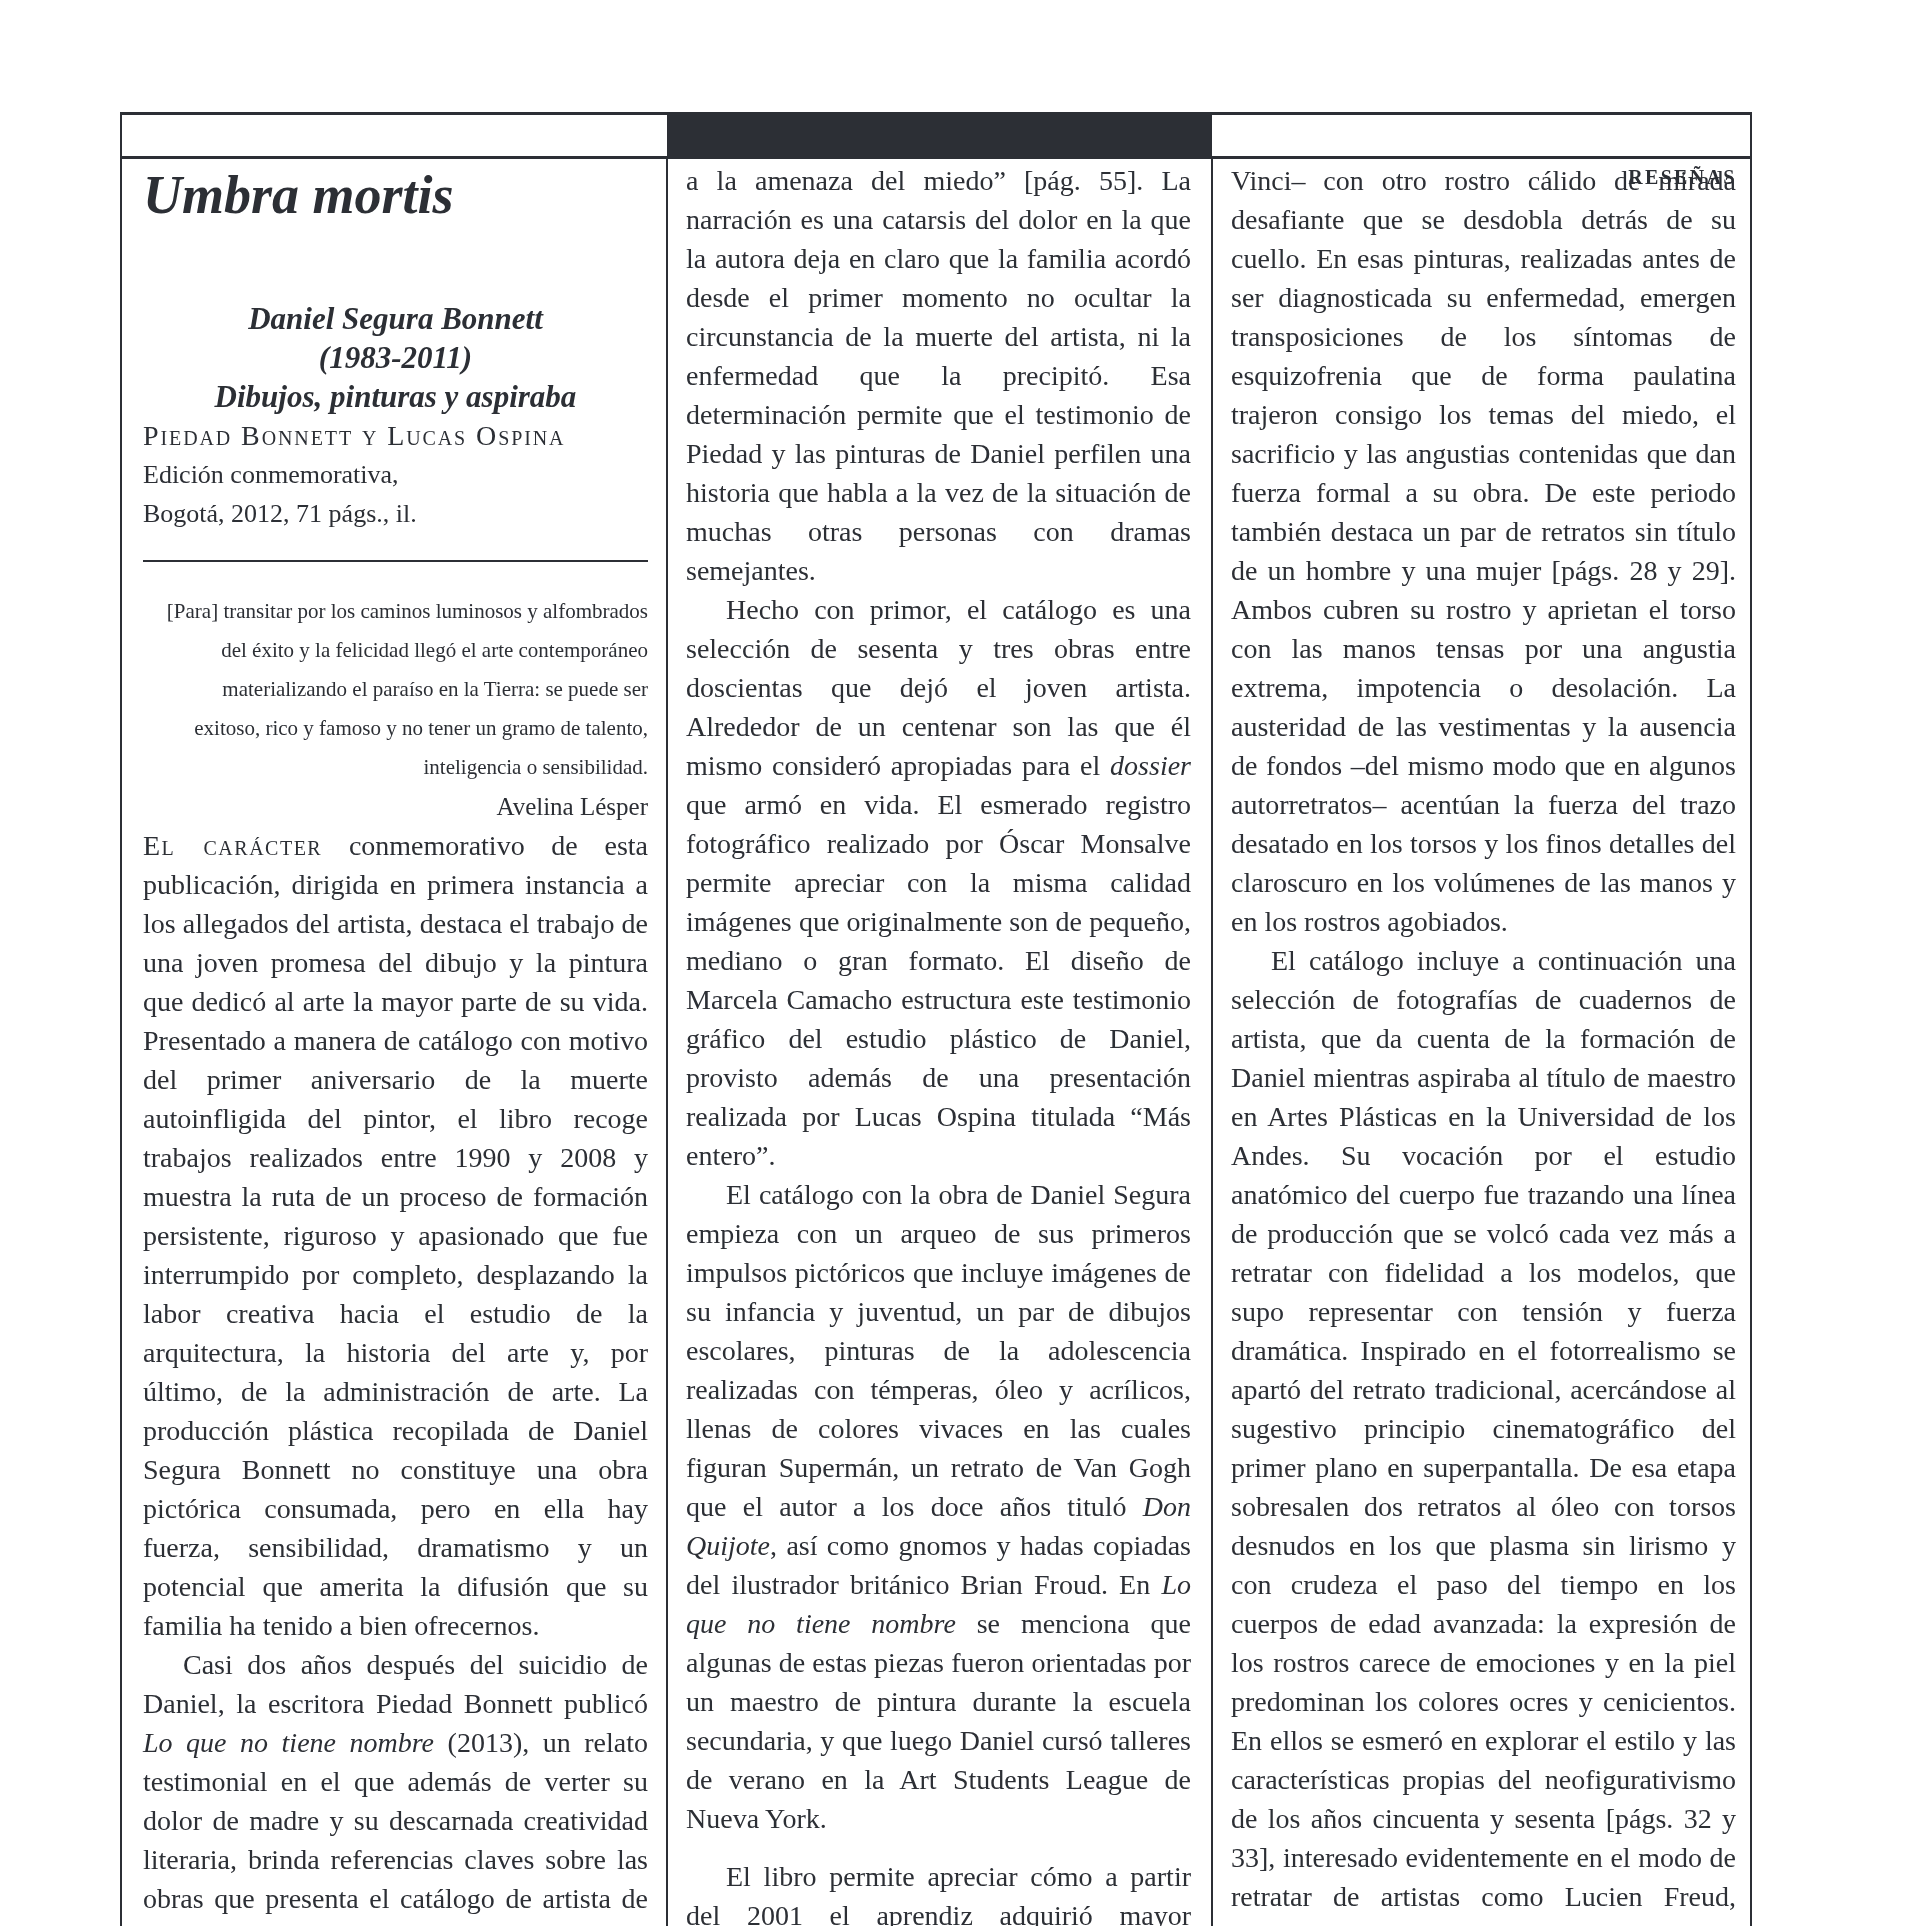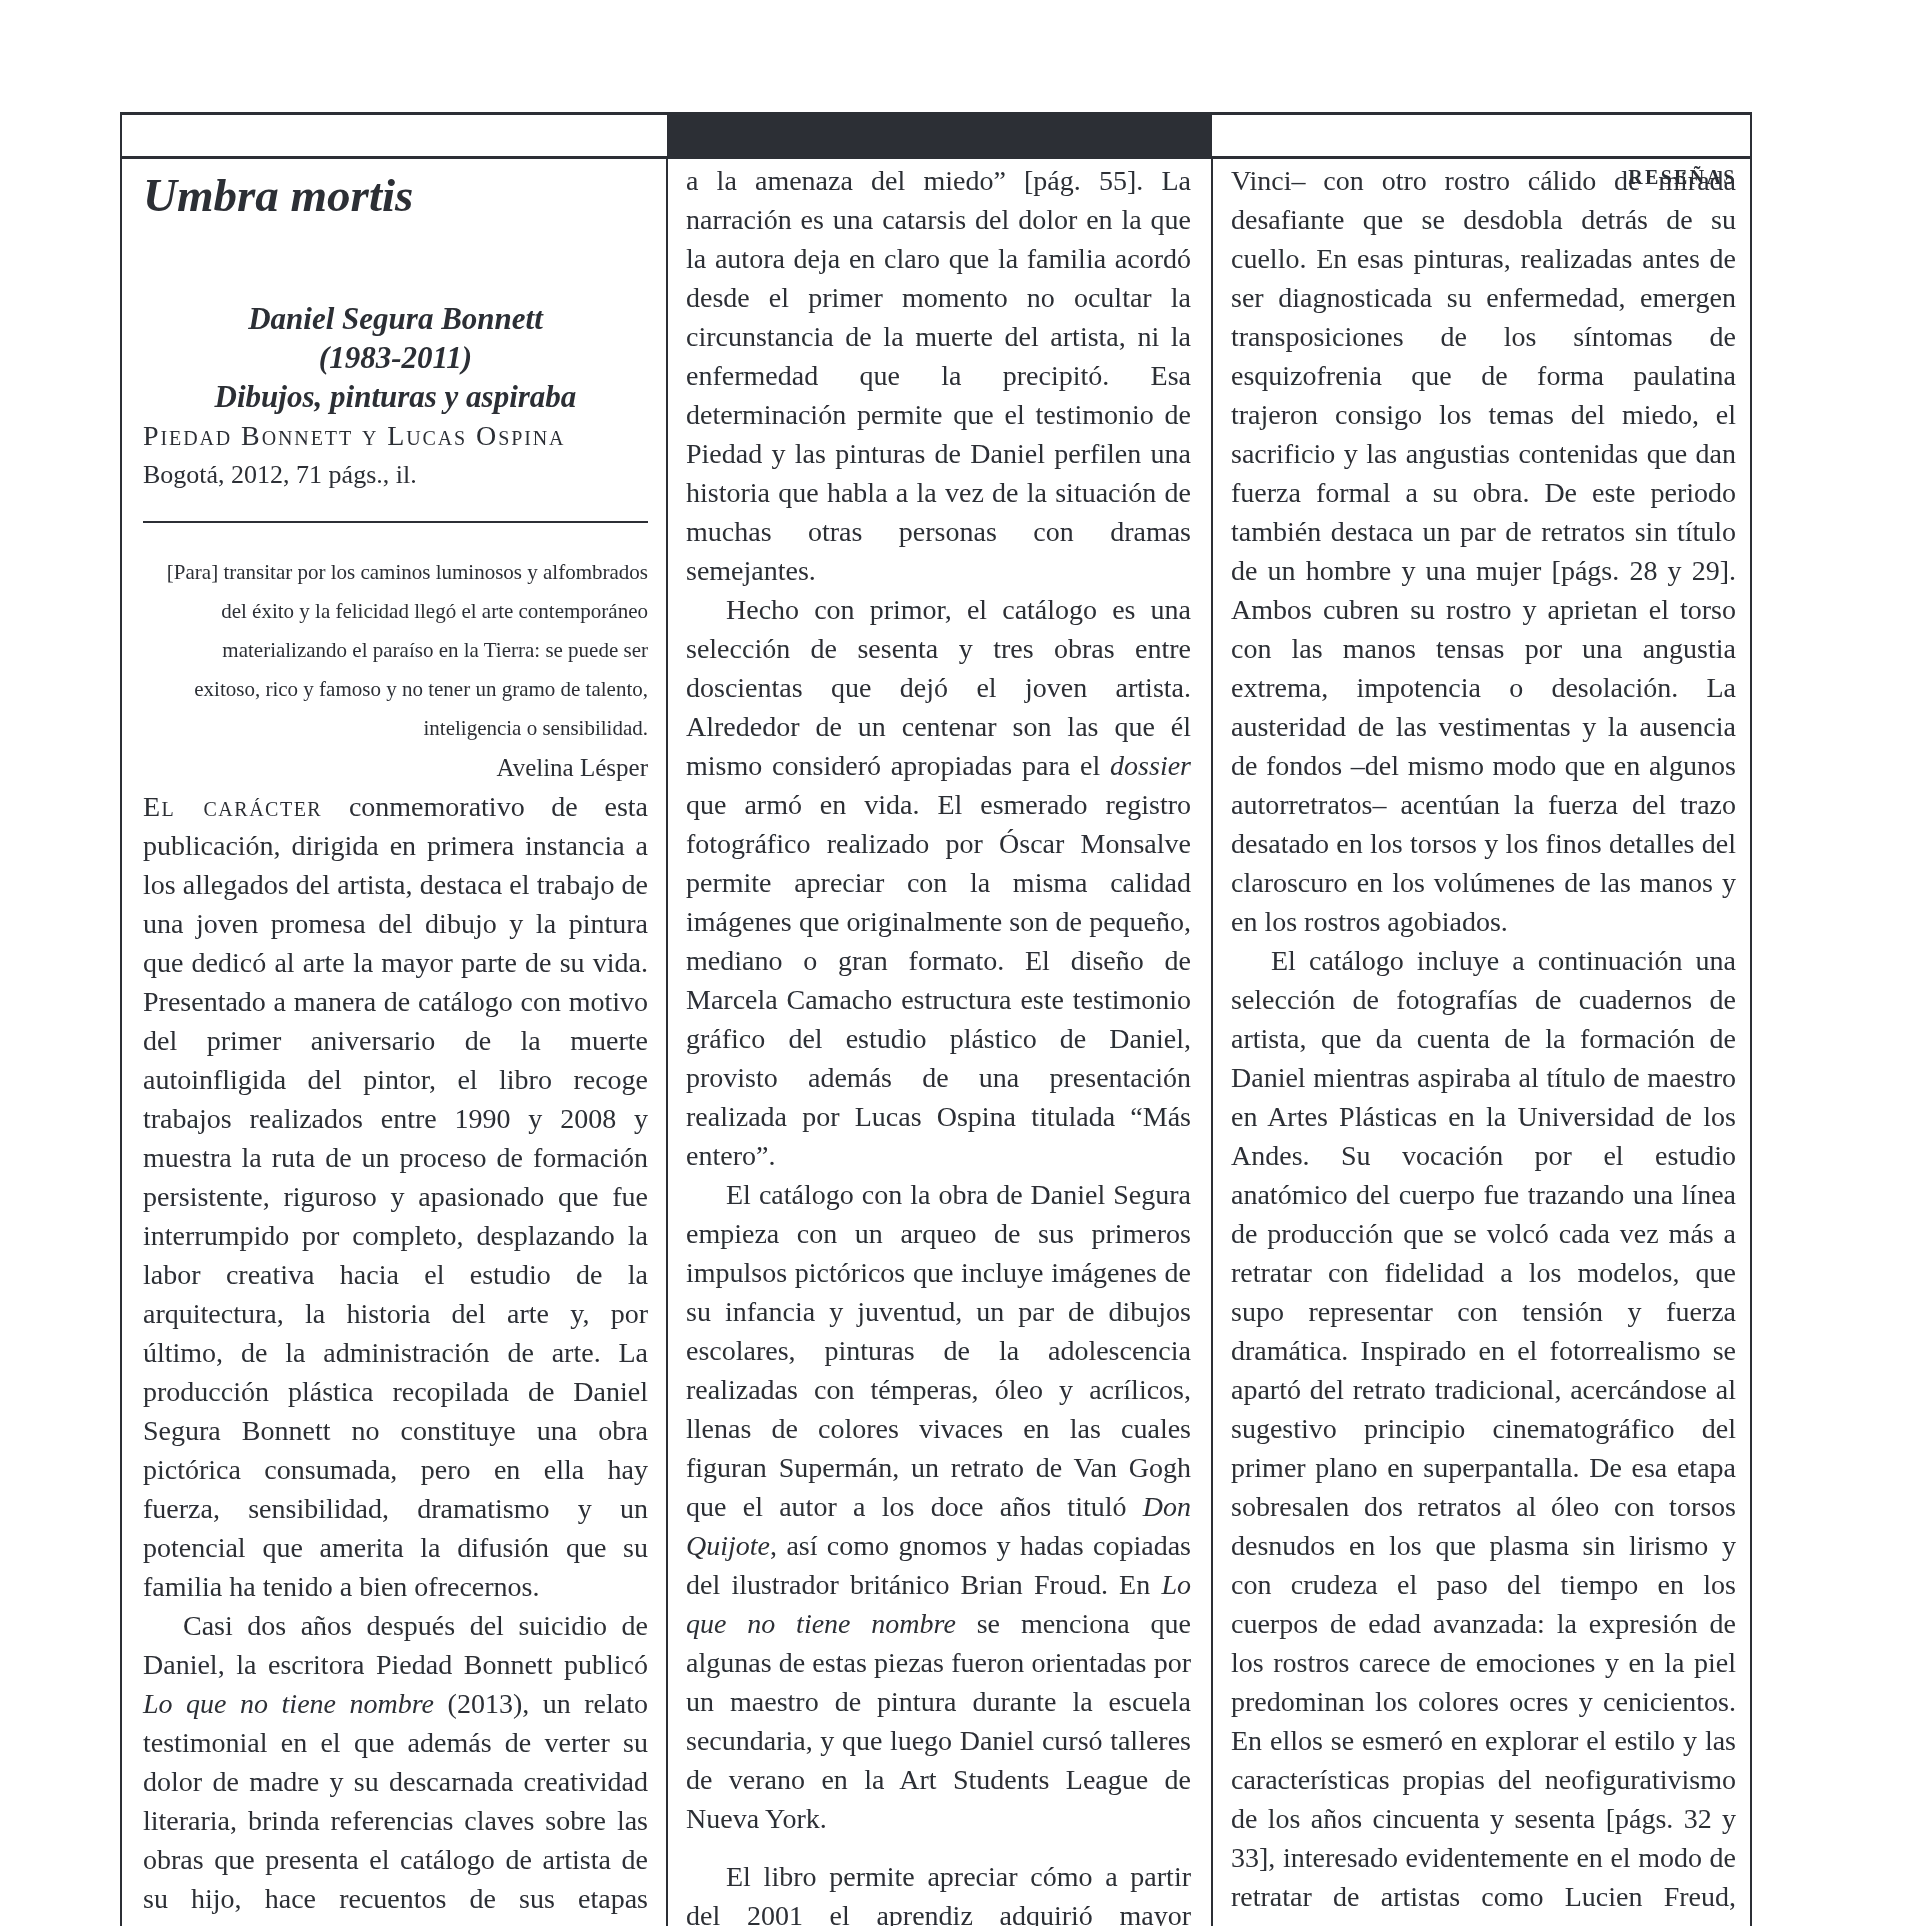--- a/index.html
+++ b/index.html
@@ -26,21 +26,21 @@
   .col { position: absolute; top: 161px; width: 505px; font-size: 28px; line-height: 39px;
          text-align: justify; hyphens: manual; }
   .col1 { left: 143px; }
   .col2 { left: 686px; }
   .col3 { left: 1231px; }
 
   .col p { margin: 0; }
   .col p.indent { text-indent: 40px; }
   .col p.spaced { margin-top: 19px; }
 
-  .title { font-style: italic; font-weight: bold; font-size: 47px; line-height: 69px;
+  .title { font-style: italic; font-weight: bold; font-size: 54px; line-height: 69px;
            margin: 0 0 69px 0; text-align: left; }
   .book-line { font-style: italic; font-weight: bold; font-size: 31px; line-height: 39px; text-align: center; }
   .meta-caps { font-variant: small-caps; letter-spacing: 1.9px; font-size: 28px; line-height: 39px; text-align: left; }
   .meta { font-size: 26px; line-height: 39px; text-align: left; }
   .rule { height: 1.5px; background: #2c2f35; margin: 27px 0 30px 0; }
 
   .epigraph { text-align: right; font-size: 21px; line-height: 39px; padding-left: 15.4px; }
   .epigraph-author { text-align: right; font-size: 25px; line-height: 39px; }
 
   .lead-caps { font-variant: small-caps; letter-spacing: 1.5px; }
@@ -64,20 +64,21 @@
 <div class="divider d2"></div>
 
 <div class="col col1">
   <h1 class="title">Umbra mortis</h1>
 
   <div>
     <div class="book-line">Daniel Segura Bonnett</div>
     <div class="book-line">(1983-2011)</div>
     <div class="book-line">Dibujos, pinturas y aspiraba</div>
     <div class="meta-caps">Piedad Bonnett y Lucas Ospina</div>
+    <div class="meta">Edición conmemorativa,</div>
     <div class="meta">Bogotá, 2012, 71 págs., il.</div>
   </div>
 
   <div class="rule"></div>
 
   <div class="epigraph">[Para] transitar por los caminos luminosos y alfombrados del éxito y la felicidad llegó el arte contemporáneo materializando el paraíso en la Tierra: se puede ser exitoso, rico y famoso y no tener un gramo de talento, inteligencia o sensibilidad.</div>
   <div class="epigraph-author">Avelina Lésper</div>
 
   <p class="body-start"><span class="lead-caps">El carácter</span><span> conmemorativo de esta publicación, dirigida en primera instancia a los allegados del artista, destaca el trabajo de una joven promesa del dibujo y la pintura que dedicó al arte la mayor parte de su vida. Presentado a manera de catálogo con motivo del primer aniversario de la muerte autoinfligida del pintor, el libro recoge trabajos realizados entre 1990 y 2008 y muestra la ruta de un proceso de formación persistente, riguroso y apasionado que fue interrumpido por completo, desplazando la labor creativa hacia el estudio de la arquitectura, la historia del arte y, por último, de la administración de arte. La producción plástica recopilada de Daniel Segura Bonnett no constituye una obra pictórica consumada, pero en ella hay fuerza, sensibilidad, dramatismo y un potencial que amerita la difusión que su familia ha tenido a bien ofrecernos.</span></p>
   <p class="indent"><span>Casi dos años después del suicidio de Daniel, la escritora Piedad Bonnett publicó </span><span class="it">Lo que no tiene nombre</span><span> (2013), un relato testimonial en el que además de verter su dolor de madre y su descarnada creatividad literaria, brinda referencias claves sobre las obras que presenta el catálogo de artista de su hijo, hace recuentos de sus etapas creativas, menciona de dónde toma influencia en sus tendencias y estilo, y describe detonantes de las obsesiones que marcaron su producción artística: “Imágenes que causan en el espectador un inevitable estremecimiento porque aluden con una fuerza monstruosa a rabias sofocadas, a un secreto guardado,</span></p>

